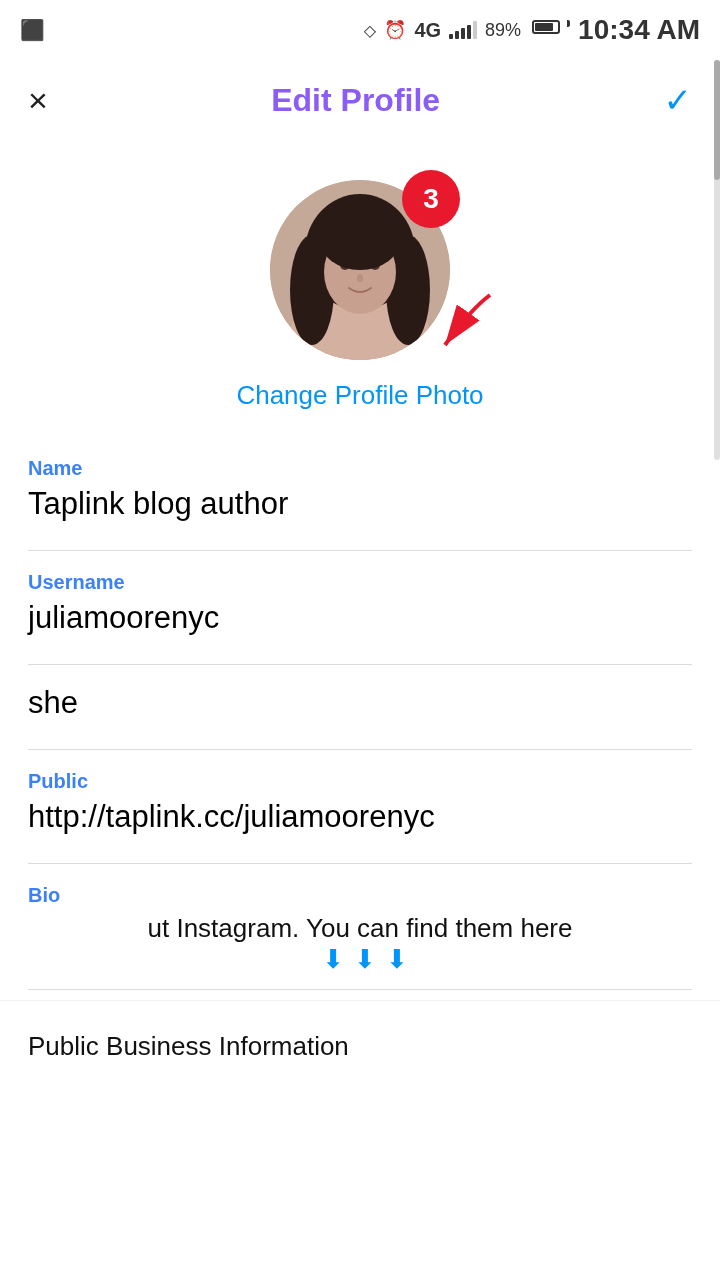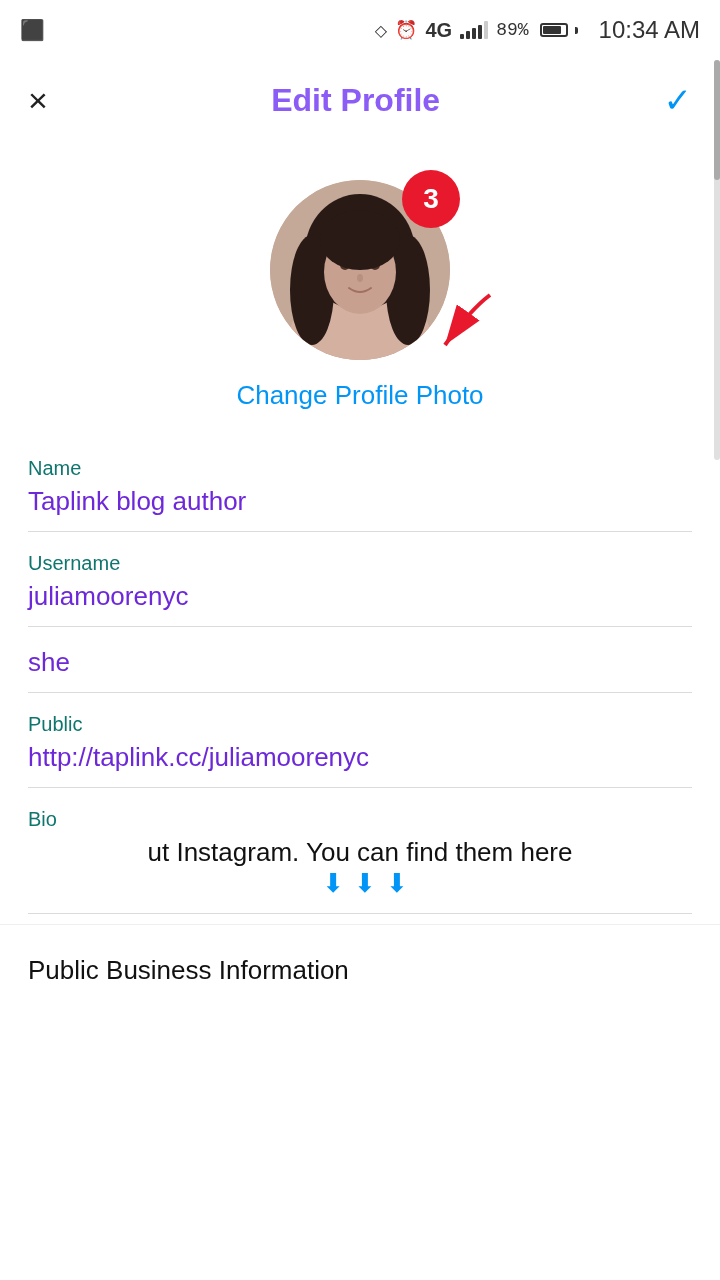--- a/index.html
+++ b/index.html
@@ -45,23 +45,22 @@
       gap: 2px;
       height: 18px;
     }
     .signal-bar {
       width: 4px;
       background: #333;
       border-radius: 1px;
     }
     .battery-icon {
       display: inline-flex;
-      align-items: center;
+      align-items: flex-start;
       gap: 7px;
-      font-family: Liberation Mono, monospace;
     }
     .battery-body {
       width: 28px;
       height: 14px;
       border: 2px solid #333;
       border-radius: 3px;
       position: relative;
       display: flex;
       align-items: center;
       padding: 1px;
@@ -172,27 +171,28 @@
     
     .form-section {
       padding: 0 28px;
     }
     .form-field {
       padding: 16px 0 0;
       margin-bottom: 4px;
     }
     .field-label {
       font-size: 20px;
-      color: #0f766e;
+      color: #3b82f6;
       margin-bottom: 6px;
+      font-weight: bold;
     }
     .field-value {
-      font-size: 26px;
-      color: #6d28d9;
-      padding-bottom: 14px;
+      font-size: 31px;
+      color: #000000;
+      padding-bottom: 28px;
       border-bottom: 1px solid #dbdbdb;
       width: 100%;
     }
 
     
     .bio-value-row {
       display: flex;
       align-items: center;
       justify-content: space-between;
       padding-bottom: 14px;
@@ -263,21 +263,21 @@
       <div class="signal-bar" style="height:14px;"></div>
       <div class="signal-bar" style="height:18px; background:#ccc;"></div>
     </div>
     <div class="battery-icon">
       <span style="font-size:18px; margin-right:4px;">89%</span>
       <div class="battery-body">
         <div class="battery-fill"></div>
       </div>
       <div class="battery-tip"></div>
     </div>
-    <span style="font-size:24px; font-weight:400;margin-left:13px;">10:34 AM</span>
+    <span style="font-size:28px; font-weight:700;">10:34 AM</span>
   </div>
 </div>
 
 <div class="header">
   <span class="header-close">×</span>
   <span class="header-title">Edit Profile</span>
   <span class="header-check">✓</span>
 </div>
 
 <div class="profile-photo-section">

